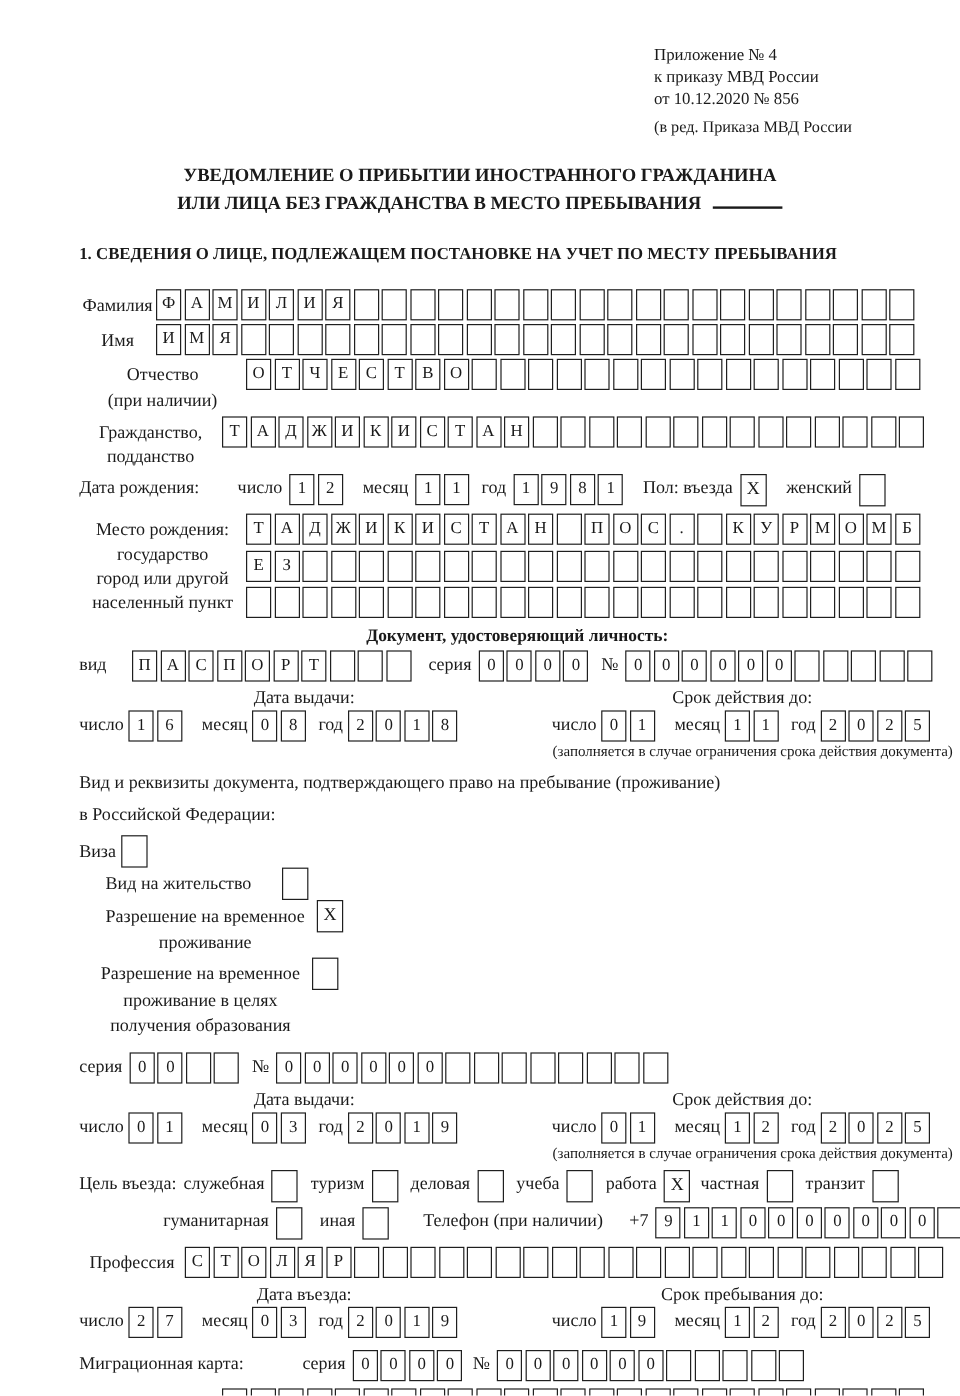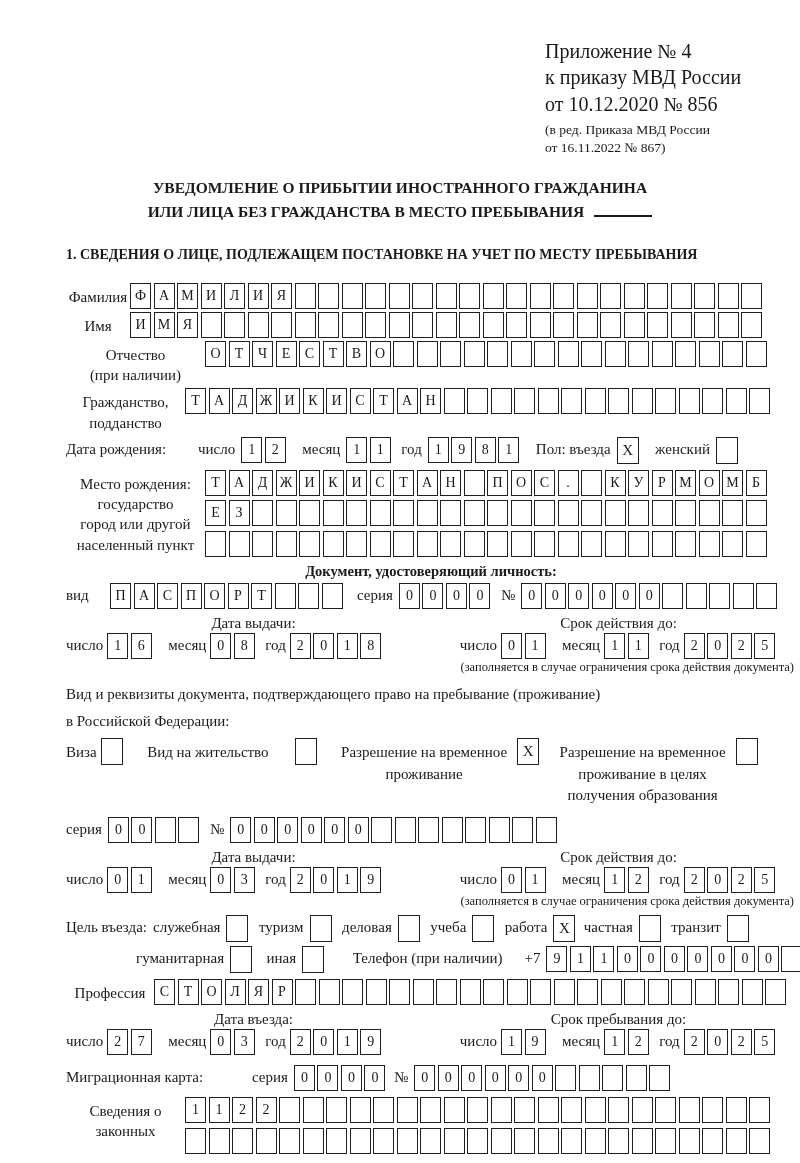--- a/index.html
+++ b/index.html
@@ -1,21 +1,21 @@
 <!DOCTYPE html>
 <html><head>
 <meta charset="utf-8">
 <style>
   html,body{margin:0;padding:0;background:#ffffff;}
   body{
     width:800px;height:1163px;overflow:hidden;position:relative;
     font-family:"Liberation Serif","DejaVu Serif",serif;
     color:#1a1a1a;font-size:15px;
   }
-  .annex{margin:38px 0 0 545px;font-size:20px;line-height:1.32;}
+  .annex{margin:38px 0 0 545px;font-size:14px;line-height:1.32;}
   .annex-note{margin:4px 0 0 545px;font-size:13.5px;line-height:1.3;}
   .forma{margin:26px 68px 0 0;text-align:right;font-weight:bold;font-size:15.5px;}
   .title{margin-top:20px;text-align:center;font-weight:bold;font-size:15.5px;line-height:1.5;}
   .title .uline{display:inline-block;width:58px;border-bottom:2px solid #1a1a1a;margin-left:10px;vertical-align:baseline;}
   .sec-title{margin:24px 0 0 66px;font-weight:bold;font-size:14px;}
   .form{margin:20px 4px 0 66px;}
   .row{display:flex;align-items:flex-start;margin-bottom:3px;}
   .lbl{flex:none;padding-top:4px;line-height:1.35;text-align:center;}
   .cells{display:flex;flex:none;}
   .cell{
@@ -27,41 +27,40 @@
   .gap8{width:8px;flex:none;} .gap14{width:14px;flex:none;}
   .inline-lbl{flex:none;padding-top:4px;margin-right:6px;}
   .dates-head{display:flex;margin:6px 0 1px 0;}
   .dates-head .lh{width:375px;text-align:center;}
   .dates-head .rh{flex:1;text-align:center;}
   .dates-row{display:flex;margin-bottom:1px;}
   .dgroup{display:flex;flex:none;}
   .dgroup .inline-lbl{margin-right:4px;}
   .footnote{font-size:12.5px;text-align:right;margin:1px 2px 6px 0;}
   .para{line-height:1.75;margin-top:6px;}
-  .opts{display:flex;align-items:flex-start;margin-top:4px;}
+  .opts{display:flex;align-items:flex-start;margin-top:4px;flex-direction:column;}
   .opt{display:flex;align-items:flex-start;}
   .opt .ol{padding-top:4px;margin-right:10px;text-align:center;line-height:1.45;}
   .center-bold{text-align:center;font-weight:bold;font-size:14.5px;margin:2px 0 3px 0;}
   .multi{display:flex;align-items:flex-start;}
   .multi .lblcol{flex:none;}
   .multi .cellcol .cells{margin-bottom:4.5px;}
 </style>
 </head>
 <body>
 
 <div>
 
   <div class="annex">
     <div>Приложение № 4</div>
     <div>к приказу МВД России</div>
     <div>от 10.12.2020 № 856</div>
   </div>
   <div class="annex-note">
     <div>(в ред. Приказа МВД России</div>
-    <div>от 16.11.2022 № 867)</div>
   </div>
 
   <div class="title">
     <div>УВЕДОМЛЕНИЕ О ПРИБЫТИИ ИНОСТРАННОГО ГРАЖДАНИНА</div>
     <div><span>ИЛИ ЛИЦА БЕЗ ГРАЖДАНСТВА В МЕСТО ПРЕБЫВАНИЯ</span><span class="uline"></span></div>
   </div>
 
   <div class="sec-title">1. СВЕДЕНИЯ О ЛИЦЕ, ПОДЛЕЖАЩЕМ ПОСТАНОВКЕ НА УЧЕТ ПО МЕСТУ ПРЕБЫВАНИЯ</div>
 
   <div class="form">

